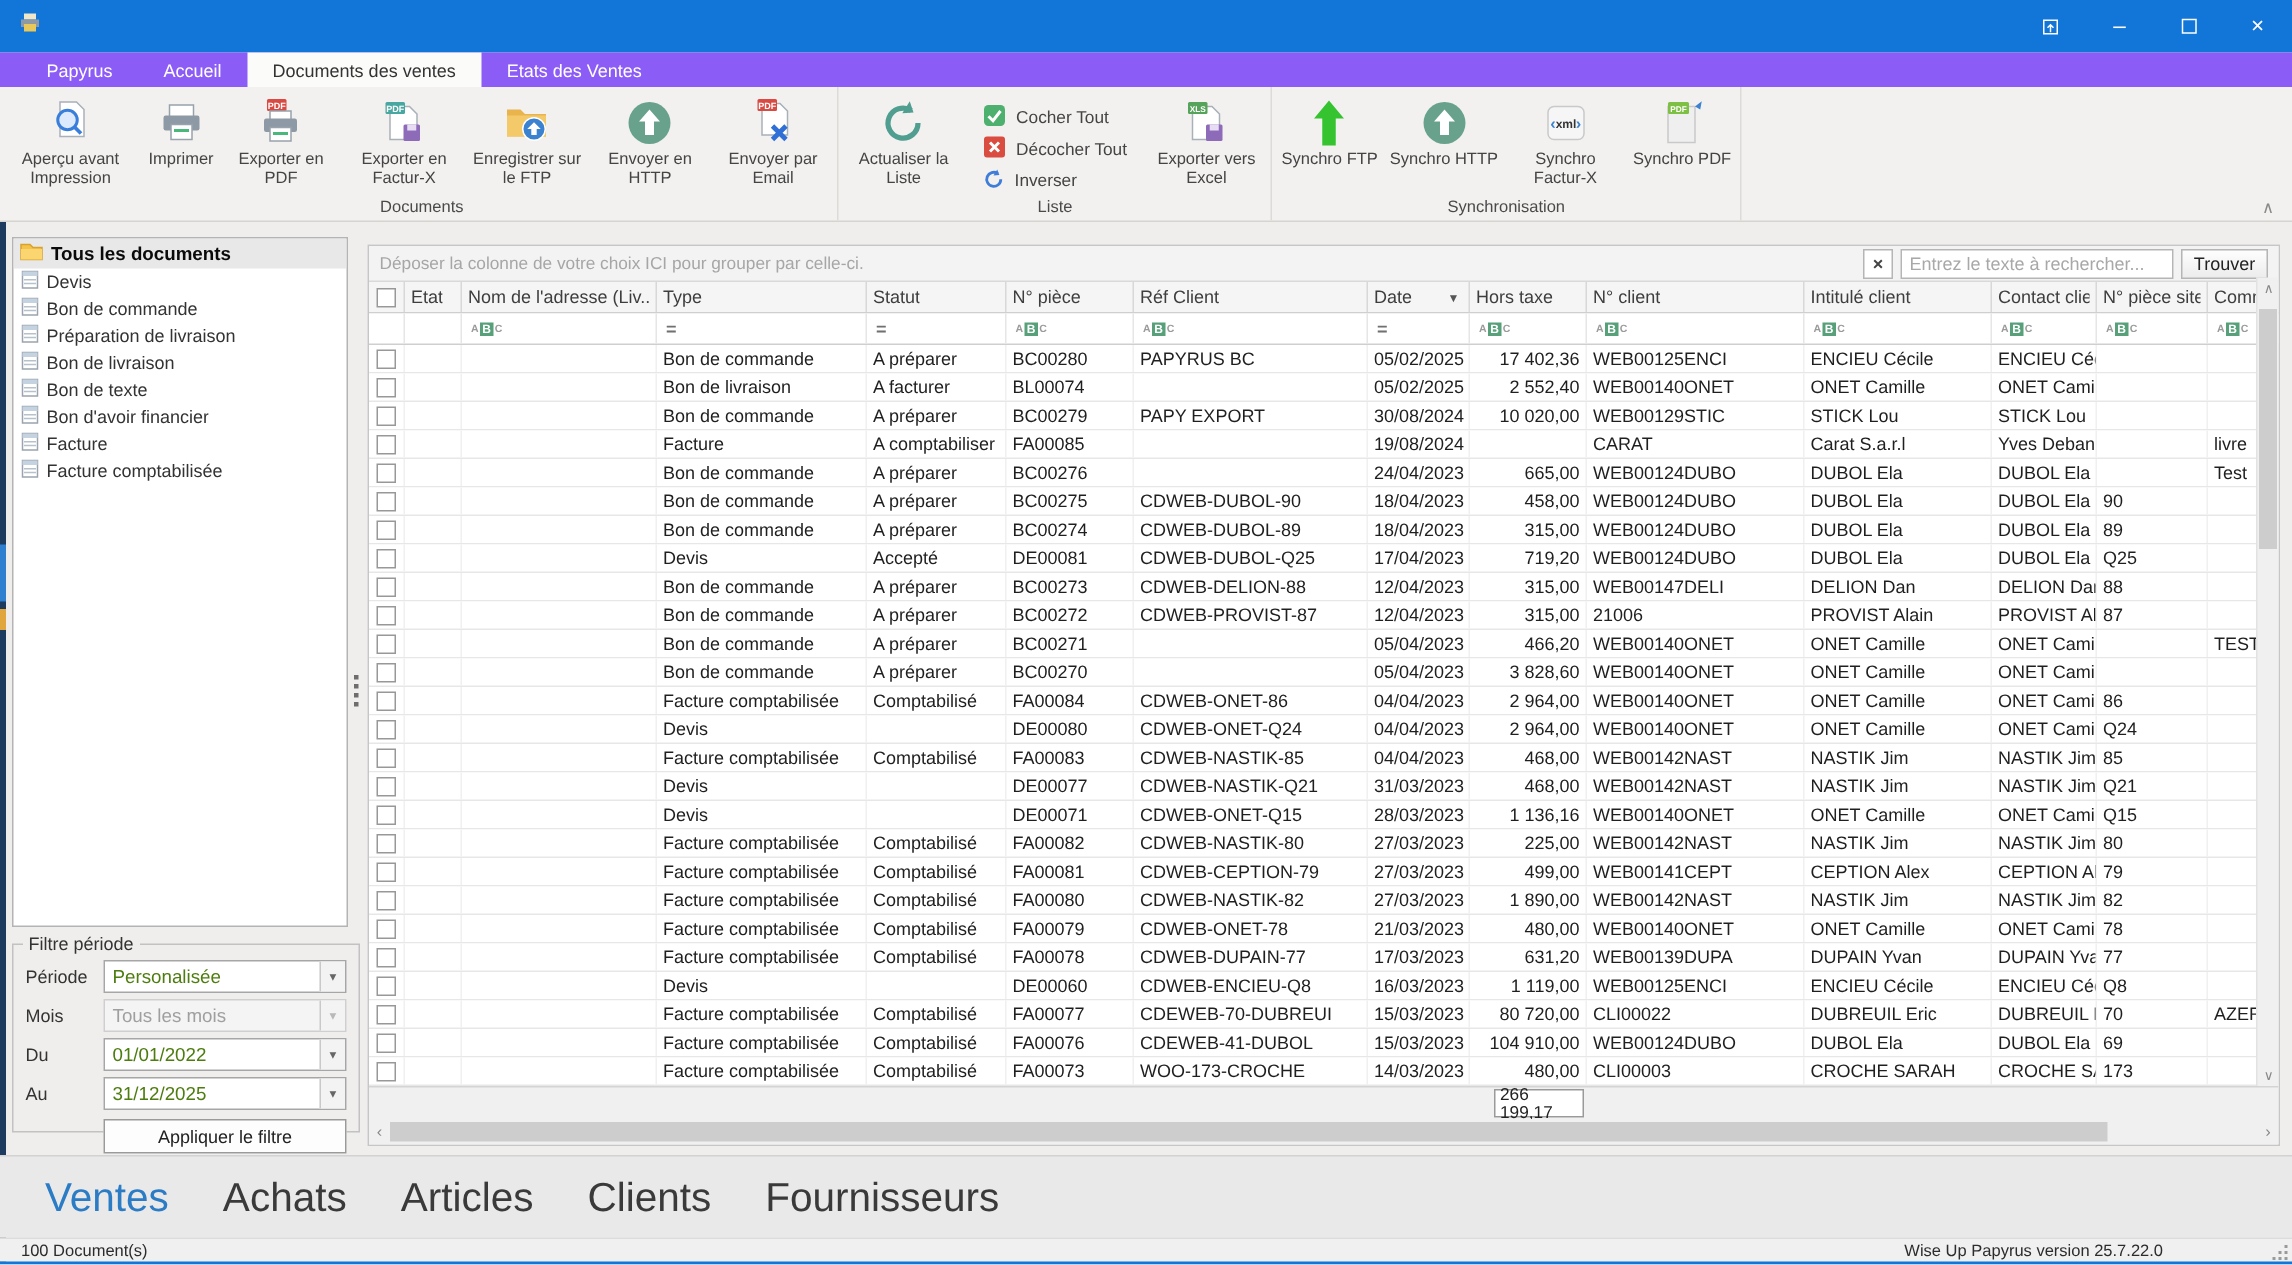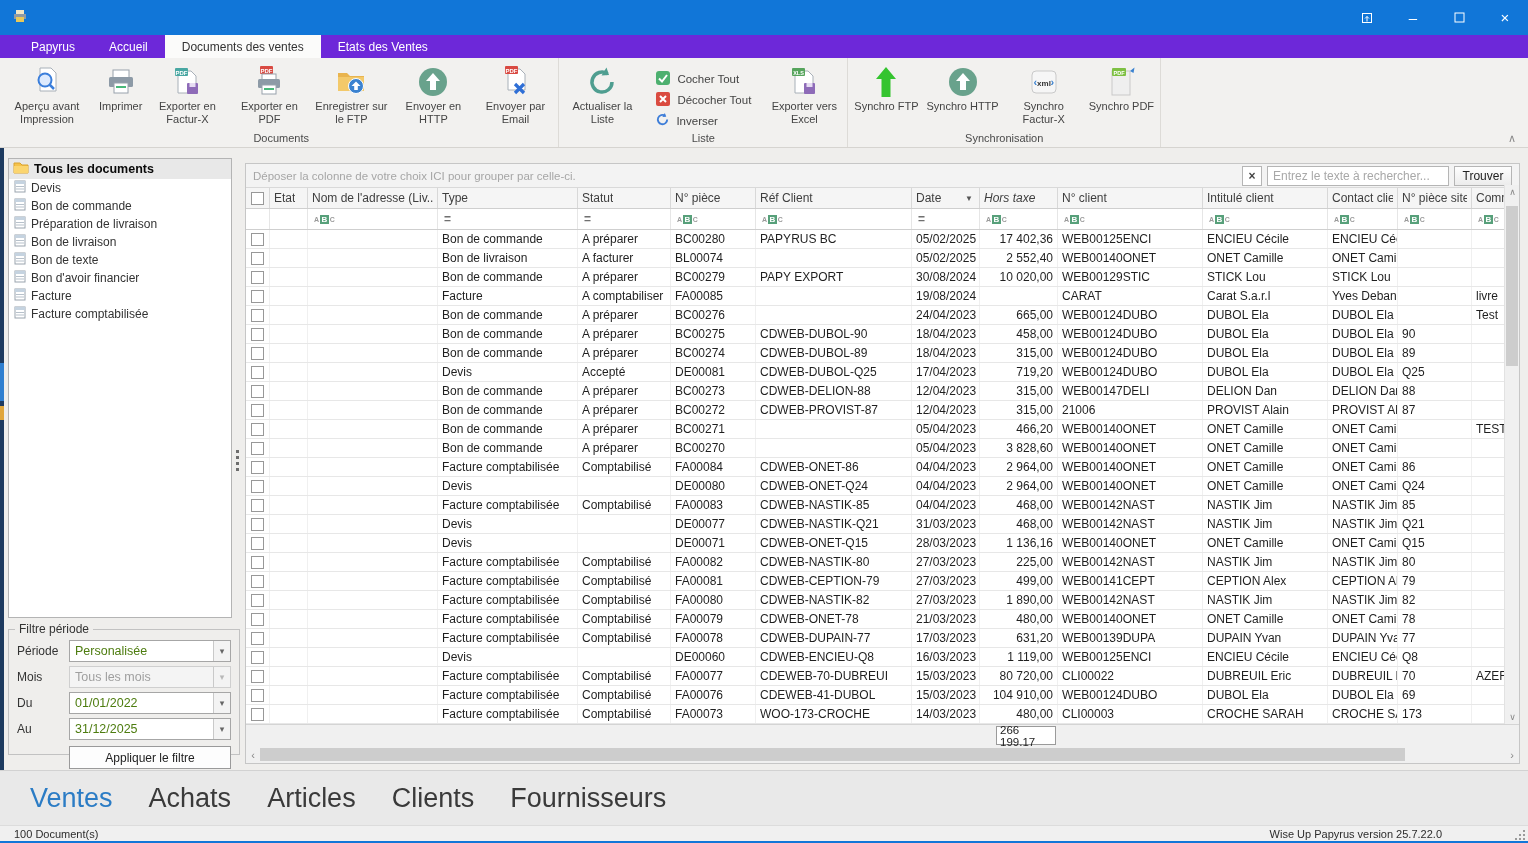--- a/index.html
+++ b/index.html
@@ -7,21 +7,21 @@
   body { position:relative; background:#efeeec; font-family:"Liberation Sans",sans-serif; color:#333; }
 
   
   .titlebar { position:absolute; top:0; left:0; right:0; height:35px; background:#1176d8; display:flex; align-items:center; }
   .app-icon { margin-left:12px; z-index:2; }
   .title { position:absolute; left:0; right:0; text-align:center; color:#fff; font-size:12.5px; }
   .win-controls { margin-left:auto; display:flex; z-index:2; }
   .wbtn { width:46px; height:35px; display:flex; align-items:center; justify-content:center; color:#fff; font-size:15px; cursor:default; }
 
   
-  .tabrow { position:absolute; top:35px; left:0; right:0; height:23px; background:#6d28d9; display:flex; padding-left:14px; }
+  .tabrow { position:absolute; top:35px; left:0; right:0; height:23px; background:#8b5cf6; display:flex; padding-left:14px; }
   .rtab { color:#fff; font-size:12px; padding:0 17px; display:flex; align-items:center; }
   .rtab.active { background:#fbfbfa; color:#333; }
 
   
   .ribbon { position:absolute; top:58px; left:0; right:0; height:90px; background:#f2f1ef; border-bottom:1px solid #d6d4d0; display:flex; padding-left:4px; }
   .rgroup { display:flex; flex-direction:column; border-right:1px solid #dddbd7; padding:0 2px; }
   .rbuttons { display:flex; flex:1; align-items:flex-start; padding-top:3px; }
   .rglabel { text-align:center; font-size:11px; color:#4a4a4a; height:16px; line-height:14px; }
   .rbtn { display:flex; flex-direction:column; align-items:center; padding:2px 4px; min-width:48px; max-width:86px; }
   .rbtn .ric { height:37px; display:flex; align-items:center; justify-content:center; }
@@ -159,41 +159,41 @@
               <rect x="5" y="12" width="24" height="10" rx="1.5" fill="#8d9aa6"></rect>
               <rect x="10" y="18" width="14" height="10" fill="#fff" stroke="#98a2ac"></rect>
               <rect x="12" y="21" width="10" height="2" fill="#49b87a"></rect>
             </svg>
         </div>
         <div class="rlb">Imprimer</div>
       </div>
       <div class="rbtn">
         <div class="ric">
           <svg width="34" height="34" viewBox="0 0 34 34">
-              <path d="M8 6h13l5 5v17H8z" fill="#fff" stroke="#a8b0b8"></path>
-              <rect x="5" y="3" width="13" height="8" rx="1" fill="#49a7a2"></rect>
-              <text x="11.5" y="9.5" font-size="6" fill="#fff" text-anchor="middle" font-weight="bold">PDF</text>
-              <rect x="17" y="18" width="11" height="11" rx="1" fill="#8e6bb8"></rect>
-              <rect x="19.5" y="18" width="6" height="4" fill="#e7ddf3"></rect>
-            </svg>
-        </div>
-        <div class="rlb">Exporter en Factur-X</div>
-      </div>
-      <div class="rbtn">
-        <div class="ric">
-          <svg width="34" height="34" viewBox="0 0 34 34">
               <rect x="8" y="1" width="13" height="8" rx="1" fill="#d94a42"></rect>
               <text x="14.5" y="7.5" font-size="6" fill="#fff" text-anchor="middle" font-weight="bold">PDF</text>
               <rect x="10" y="9" width="14" height="6" fill="#fff" stroke="#98a2ac"></rect>
               <rect x="6" y="14" width="22" height="9" rx="1.5" fill="#8d9aa6"></rect>
               <rect x="10" y="20" width="14" height="9" fill="#fff" stroke="#98a2ac"></rect>
               <rect x="12" y="23" width="10" height="2" fill="#49b87a"></rect>
             </svg>
         </div>
         <div class="rlb">Exporter en PDF</div>
+      </div>
+      <div class="rbtn">
+        <div class="ric">
+          <svg width="34" height="34" viewBox="0 0 34 34">
+              <path d="M8 6h13l5 5v17H8z" fill="#fff" stroke="#a8b0b8"></path>
+              <rect x="5" y="3" width="13" height="8" rx="1" fill="#49a7a2"></rect>
+              <text x="11.5" y="9.5" font-size="6" fill="#fff" text-anchor="middle" font-weight="bold">PDF</text>
+              <rect x="17" y="18" width="11" height="11" rx="1" fill="#8e6bb8"></rect>
+              <rect x="19.5" y="18" width="6" height="4" fill="#e7ddf3"></rect>
+            </svg>
+        </div>
+        <div class="rlb">Exporter en Factur-X</div>
       </div>
       <div class="rbtn">
         <div class="ric">
           <svg width="34" height="34" viewBox="0 0 34 34">
               <path d="M4 8h9l3 3h14v15H4z" fill="#e9b44e"></path>
               <path d="M4 12h26v14H4z" fill="#f3c96a"></path>
               <circle cx="22" cy="21" r="7.5" fill="#3b82d0" stroke="#fff"></circle>
               <path d="M22 16.5l4.5 4.5h-2.7v4h-3.6v-4h-2.7z" fill="#fff"></path>
             </svg>
         </div>
@@ -479,21 +479,21 @@
       <div class="hcell" style="width: 85px;">
         <div style="overflow: hidden; white-space: nowrap;">N° pièce</div>
       </div>
       <div class="hcell" style="width: 156px;">
         <div style="overflow: hidden; white-space: nowrap;">Réf Client</div>
       </div>
       <div class="hcell" style="width: 68px;">
         <div style="overflow: hidden; white-space: nowrap;">Date</div>
         <div class="sortarrow">▼</div>
       </div>
-      <div class="hcell" style="width: 78px; font-style: italic;">
+      <div class="hcell" style="width: 78px;">
         <div style="overflow: hidden; white-space: nowrap;">Hors taxe</div>
       </div>
       <div class="hcell" style="width: 145px;">
         <div style="overflow: hidden; white-space: nowrap;">N° client</div>
       </div>
       <div class="hcell" style="width: 125px;">
         <div style="overflow: hidden; white-space: nowrap;">Intitulé client</div>
       </div>
       <div class="hcell" style="width: 70px;">
         <div style="overflow: hidden; white-space: nowrap;">Contact client</div>

